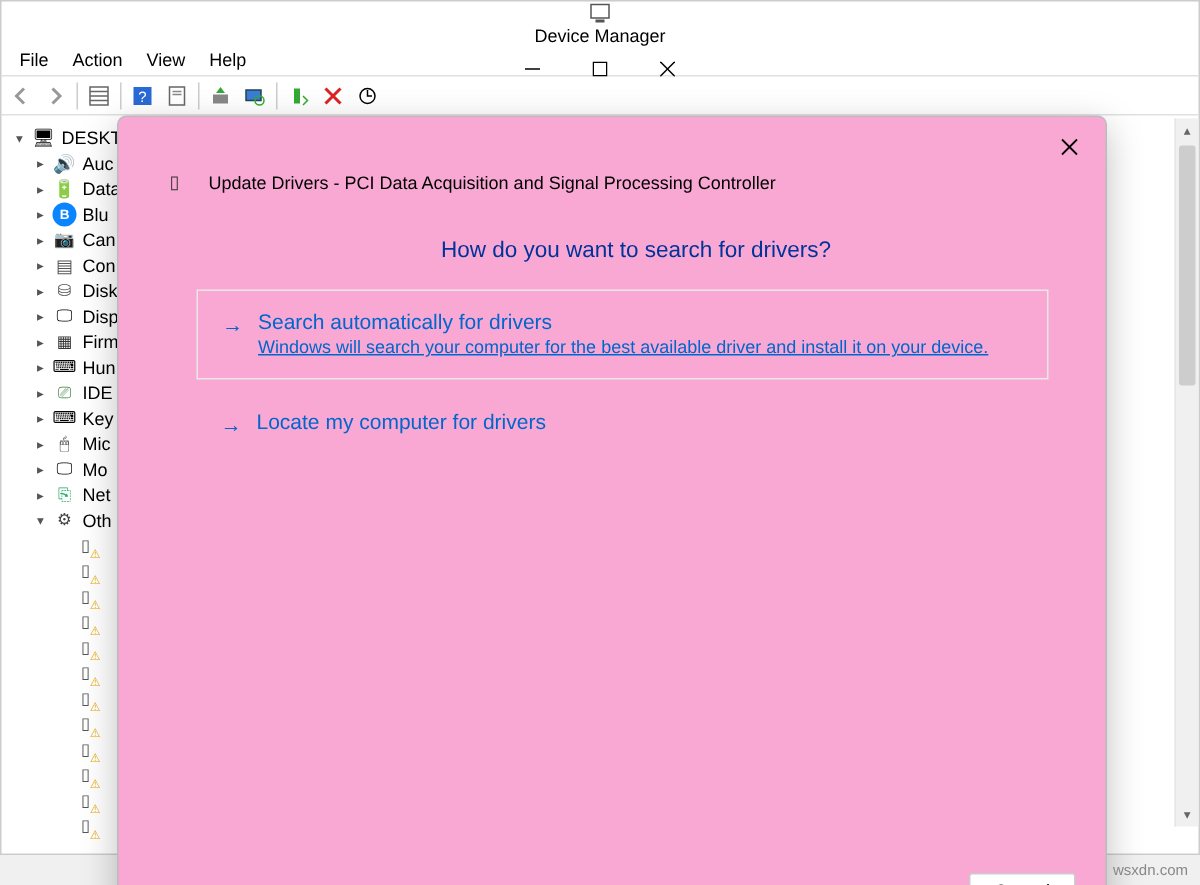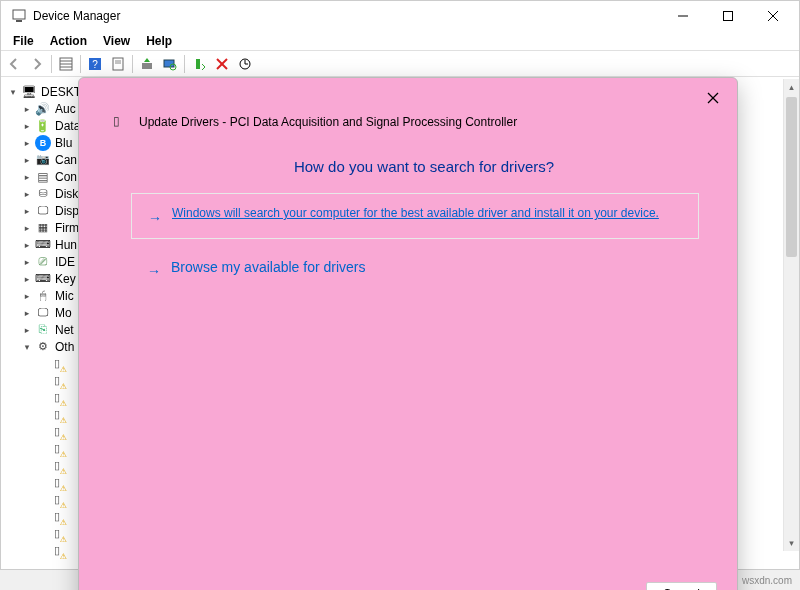--- a/index.html
+++ b/index.html
@@ -1,27 +1,27 @@
 <!DOCTYPE html>
 <html><head>
 <meta charset="utf-8">
 <style>
 * { box-sizing: border-box; margin: 0; padding: 0; }
 body { font-family: "Segoe UI", Tahoma, sans-serif; font-size: 12px; background: #f0f0f0; width: 800px; height: 590px; overflow: hidden; position: relative; }
 
 .window { position: absolute; top: 0; left: 0; width: 800px; height: 570px; background: #fff; border: 1px solid #ccc; }
 
-.titlebar { height: 30px; display: flex; align-items: center; padding: 0 4px; }
+.titlebar { height: 30px; display: flex; align-items: center; padding: 0 4px; flex-direction: column; }
 .titlebar .app-icon { width: 16px; height: 16px; margin: 0 6px; }
 .titlebar .title { flex: 1; font-size: 12px; color: #000; }
 .titlebar .win-controls { display: flex; }
 .titlebar .win-controls div { width: 45px; height: 30px; display: flex; align-items: center; justify-content: center; color: #000; }
 .titlebar .win-controls div svg { width: 10px; height: 10px; }
 
-.menubar { height: 20px; display: flex; align-items: center; padding: 0 4px; border-bottom: 1px solid #e0e0e0; font-weight: bold; }
+.menubar { height: 20px; display: flex; padding: 0 4px; border-bottom: 1px solid #e0e0e0; }
 .menubar .menu-item { padding: 2px 8px; font-size: 12px; }
 
 .toolbar { height: 26px; display: flex; align-items: center; padding: 0 2px; border-bottom: 1px solid #e0e0e0; gap: 1px; }
 .toolbar .tbtn { width: 22px; height: 22px; display: flex; align-items: center; justify-content: center; }
 .toolbar .tbtn.disabled { opacity: 0.4; }
 .toolbar .sep { width: 1px; height: 18px; background: #ccc; margin: 0 2px; }
 
 .content { position: absolute; top: 78px; left: 0; right: 0; bottom: 0; display: flex; }
 .tree { width: 100%; padding: 4px 0 4px 6px; overflow: hidden; position: relative; }
 .tree-row { display: flex; align-items: center; height: 17px; font-size: 12px; white-space: nowrap; }
@@ -336,28 +336,29 @@
   </div>
   <div class="dlg-header">
     <span class="dlg-icon ico-device"></span>
     <span class="dlg-title">Update Drivers - PCI Data Acquisition and Signal Processing Controller</span>
   </div>
   <div class="question">How do you want to search for drivers?</div>
 
   <div class="option">
     <span class="arrow">→</span>
     <div class="opt-body">
+      <div class="opt-title">Search automatically for drivers</div>
       <div class="opt-desc">Windows will search your computer for the best available driver and install it on your device.</div>
     </div>
   </div>
 
   <div class="option noborder">
     <span class="arrow">→</span>
     <div class="opt-body">
-      <div class="opt-title">Browse my available for drivers</div>
+      <div class="opt-title">Locate my computer for drivers</div>
     </div>
   </div>
 
   <div class="footer">
     <button>Cancel</button>
   </div>
 </div>
 
 <div class="watermark">wsxdn.com</div>
 

